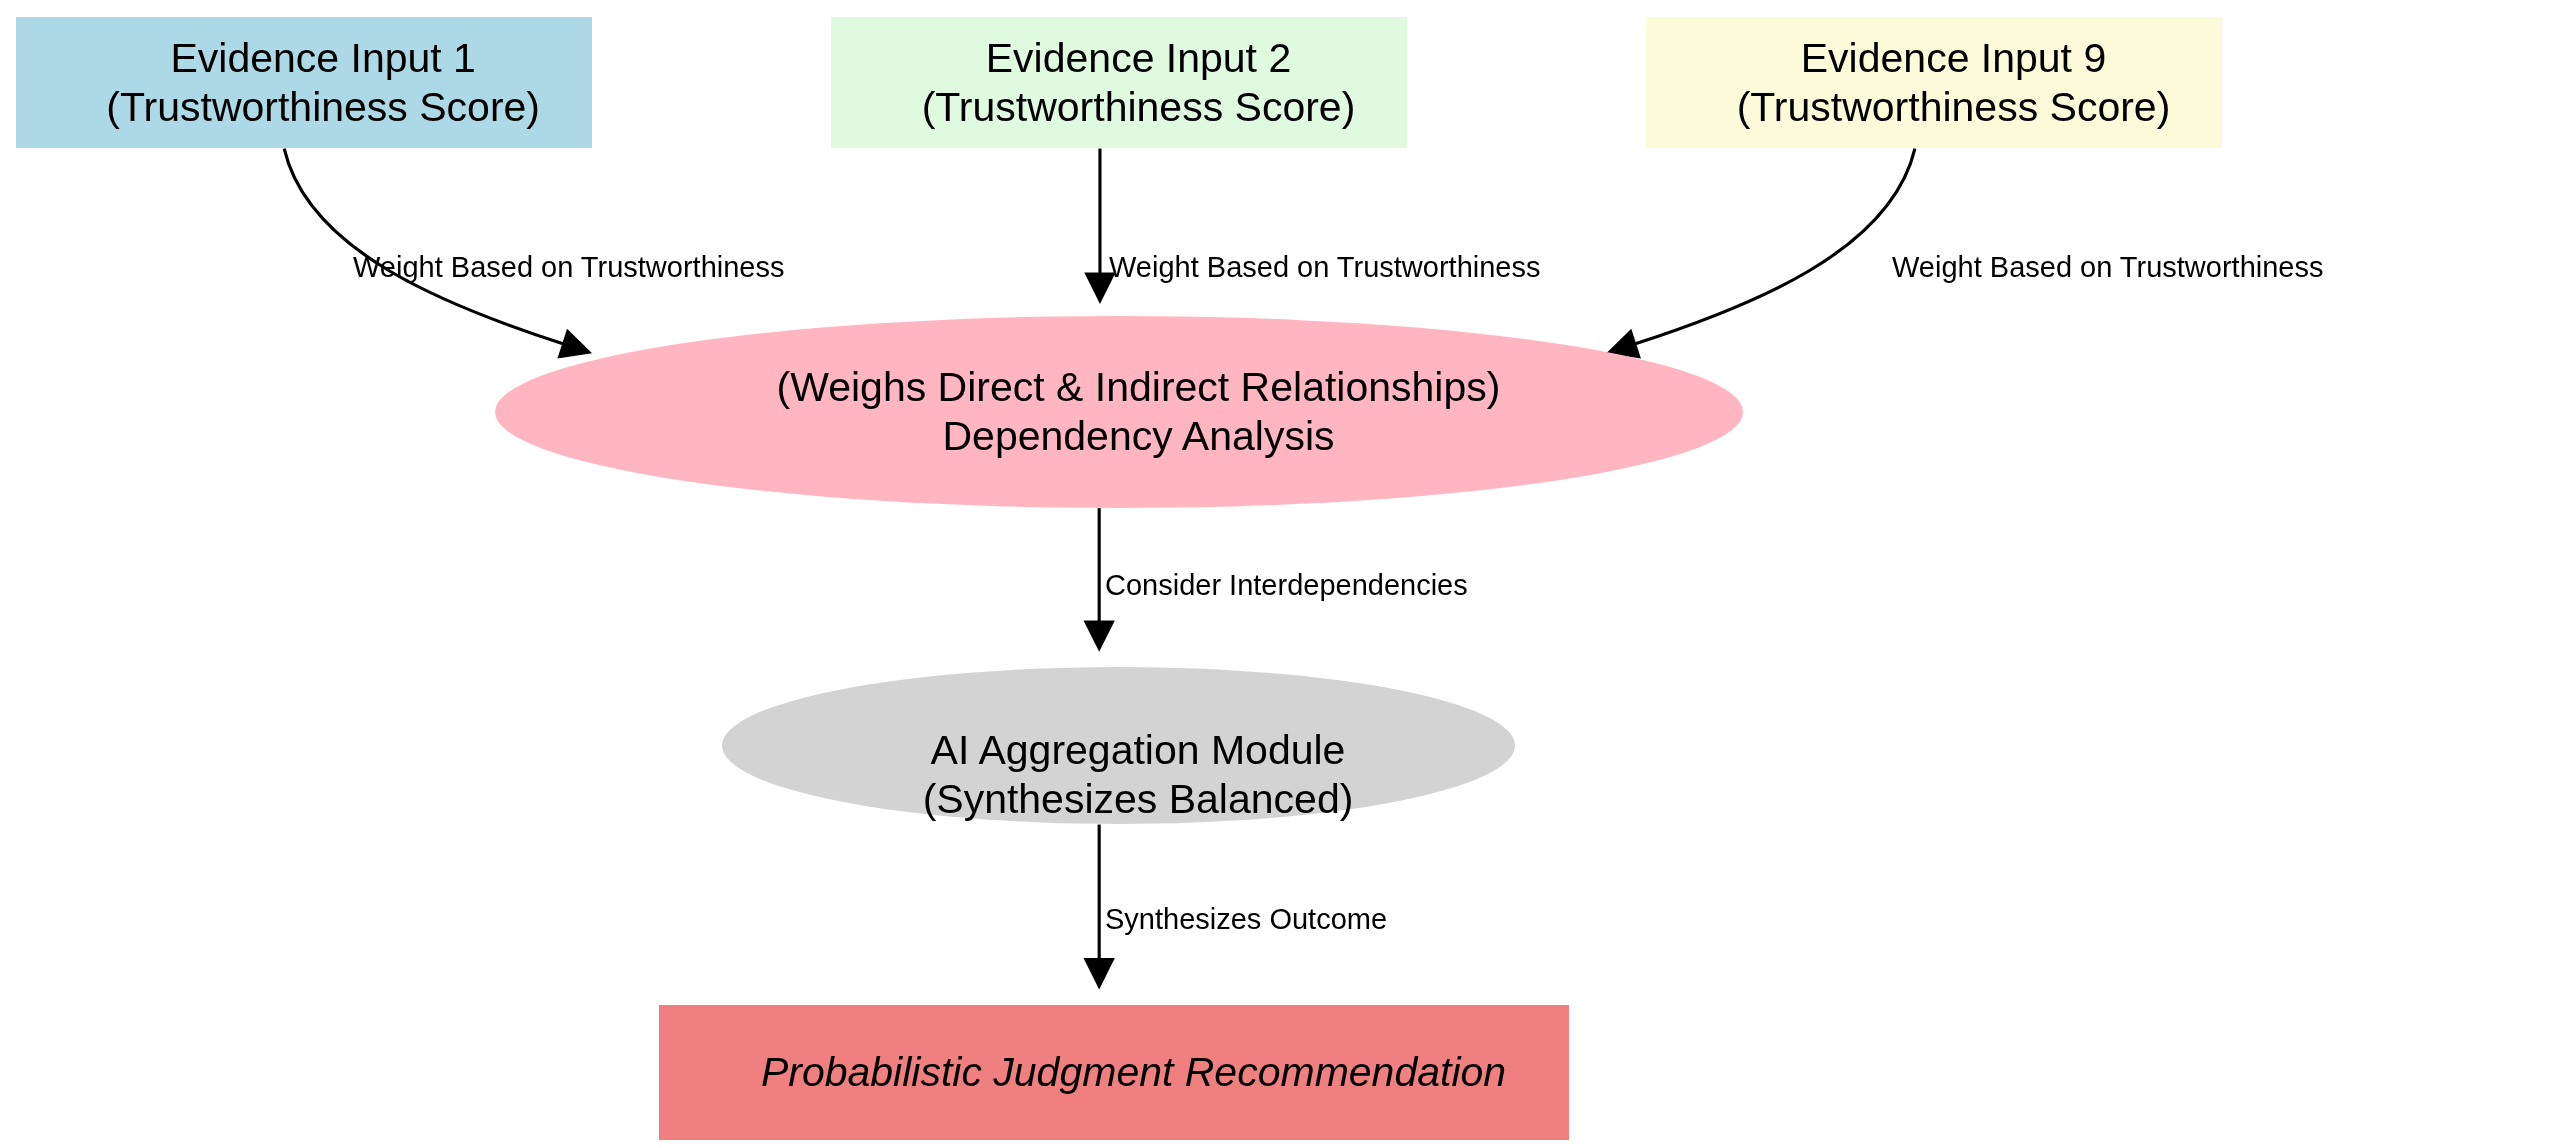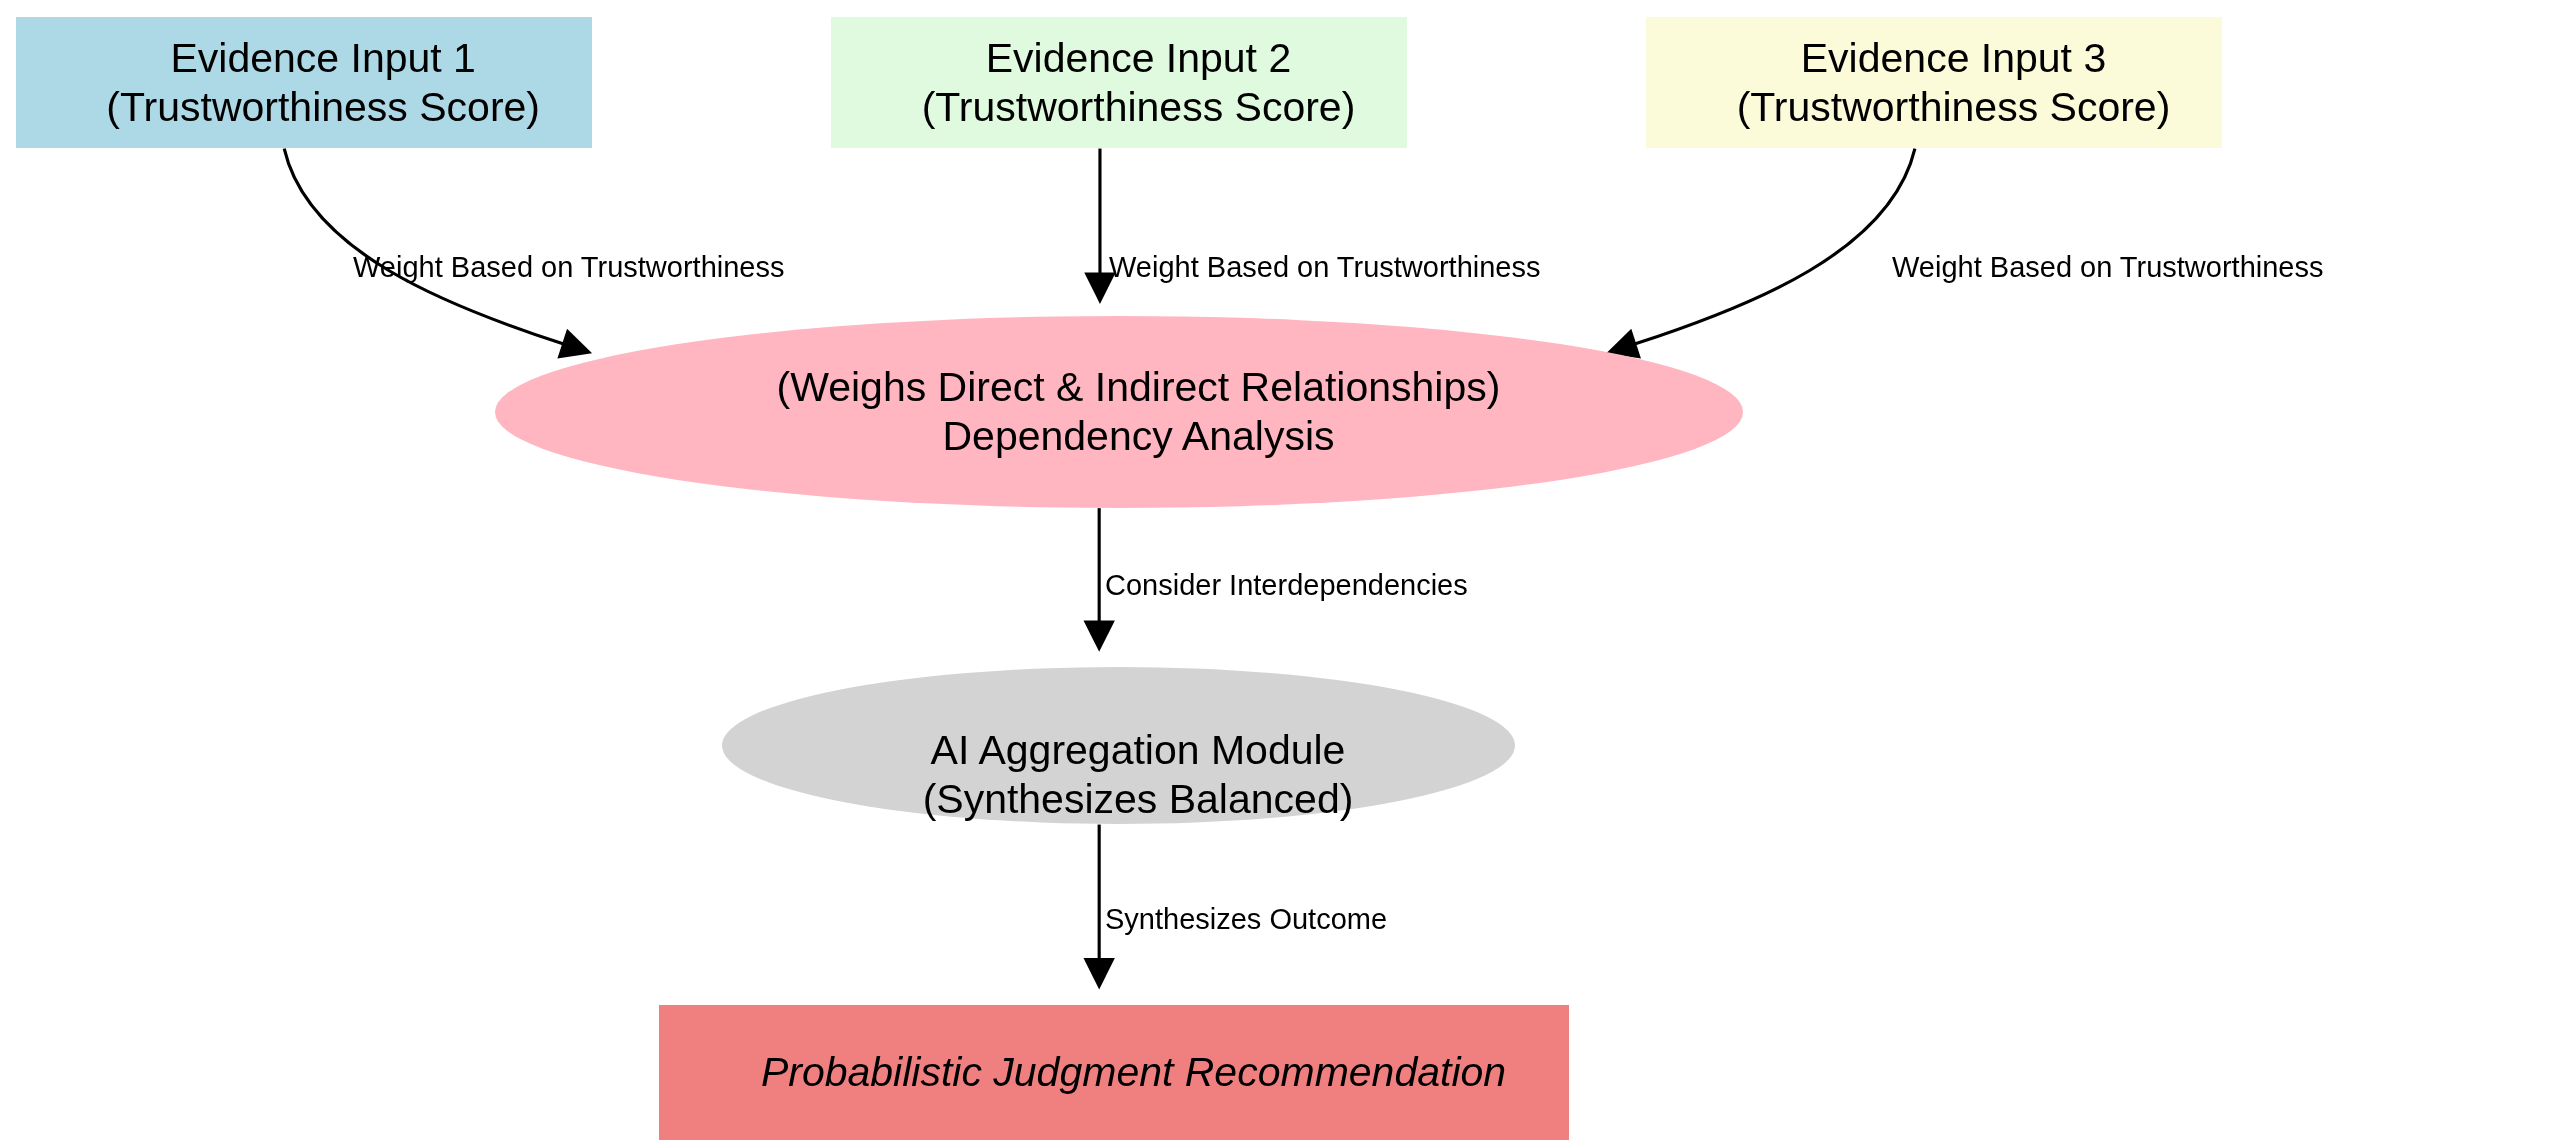--- a/index.html
+++ b/index.html
@@ -85,21 +85,21 @@
     <span>Evidence Input 1</span>
     <span>(Trustworthiness Score)</span>
   </div>
 
   <div class="node box" id="n-evidence2" style="background-color: rgb(223, 250, 223);">
     <span>Evidence Input 2</span>
     <span>(Trustworthiness Score)</span>
   </div>
 
   <div class="node box" id="n-evidence3" style="background-color: rgb(251, 251, 218);">
-    <span>Evidence Input 3</span>
+    <span>Evidence Input 9</span>
     <span>(Trustworthiness Score)</span>
   </div>
 
   <div class="node ellipse" id="n-dependency" style="background-color: rgb(255, 182, 193);">
     <span>(Weighs Direct &amp; Indirect Relationships)</span>
     <span>Dependency Analysis</span>
   </div>
 
   <div class="node ellipse" id="n-aggregation" style="background-color: rgb(211, 211, 211);">
     <span>AI Aggregation Module</span>

